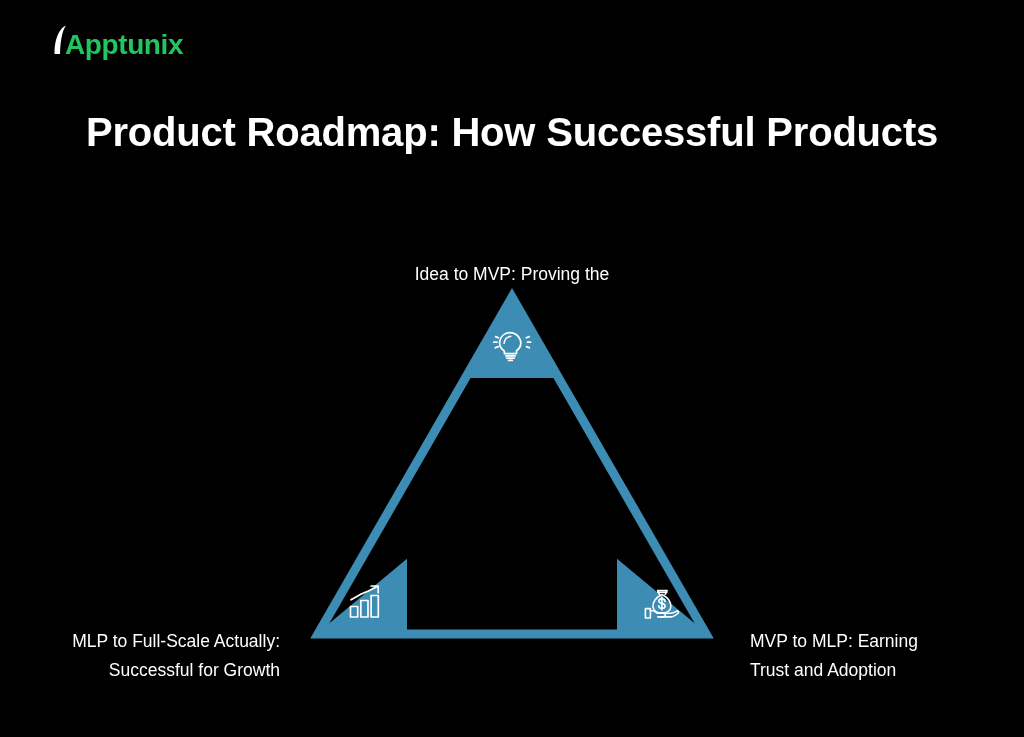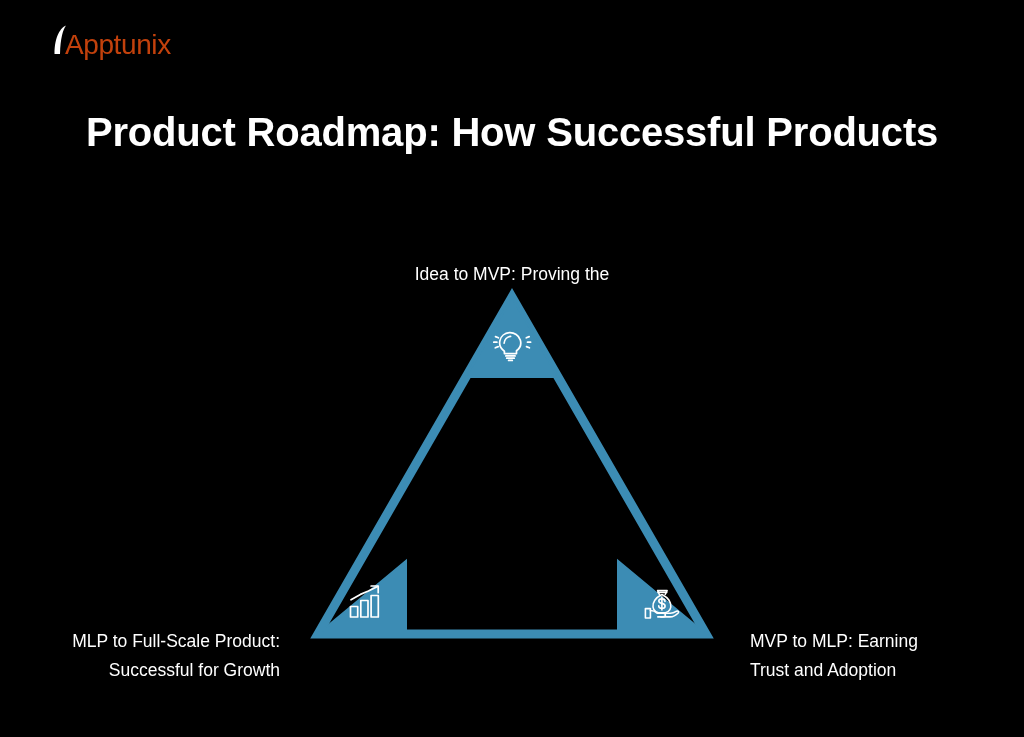--- a/index.html
+++ b/index.html
@@ -25,23 +25,23 @@
     top: 20px;
     display: flex;
     align-items: center;
     height: 46px;
   }
   .logo-mark {
     display: block;
   }
   .logo-text {
     font-size: 28px;
-    font-weight: normal;
+    font-weight: bold;
     letter-spacing: -0.4px;
-    color: #c2410c;
+    color: #22c55e;
     line-height: 1;
     margin-left: -25px;
     padding-top: 3px;
   }
 
   
   .title {
     position: absolute;
     left: 0;
     top: 82px;
@@ -184,21 +184,21 @@
                C 15.9 6.9, 15.2 7.2, 14.6 7.7
                C 13.1 8.9, 11.3 9.3, 9.3 9.3 L 4.0 9.3"></path>
     </g>
   </svg>
 
   <div class="node-label label-top">
     <span class="label-line">Idea to MVP: Proving the</span>
   </div>
 
   <div class="node-label label-left">
-    <span class="label-line">MLP to Full-Scale Product:</span>
+    <span class="label-line">MLP to Full-Scale Actually:</span>
     <span class="label-line">Successful for Growth</span>
   </div>
 
   <div class="node-label label-right">
     <span class="label-line">MVP to MLP: Earning</span>
     <span class="label-line">Trust and Adoption</span>
   </div>
 </div>
 
 </body></html>

